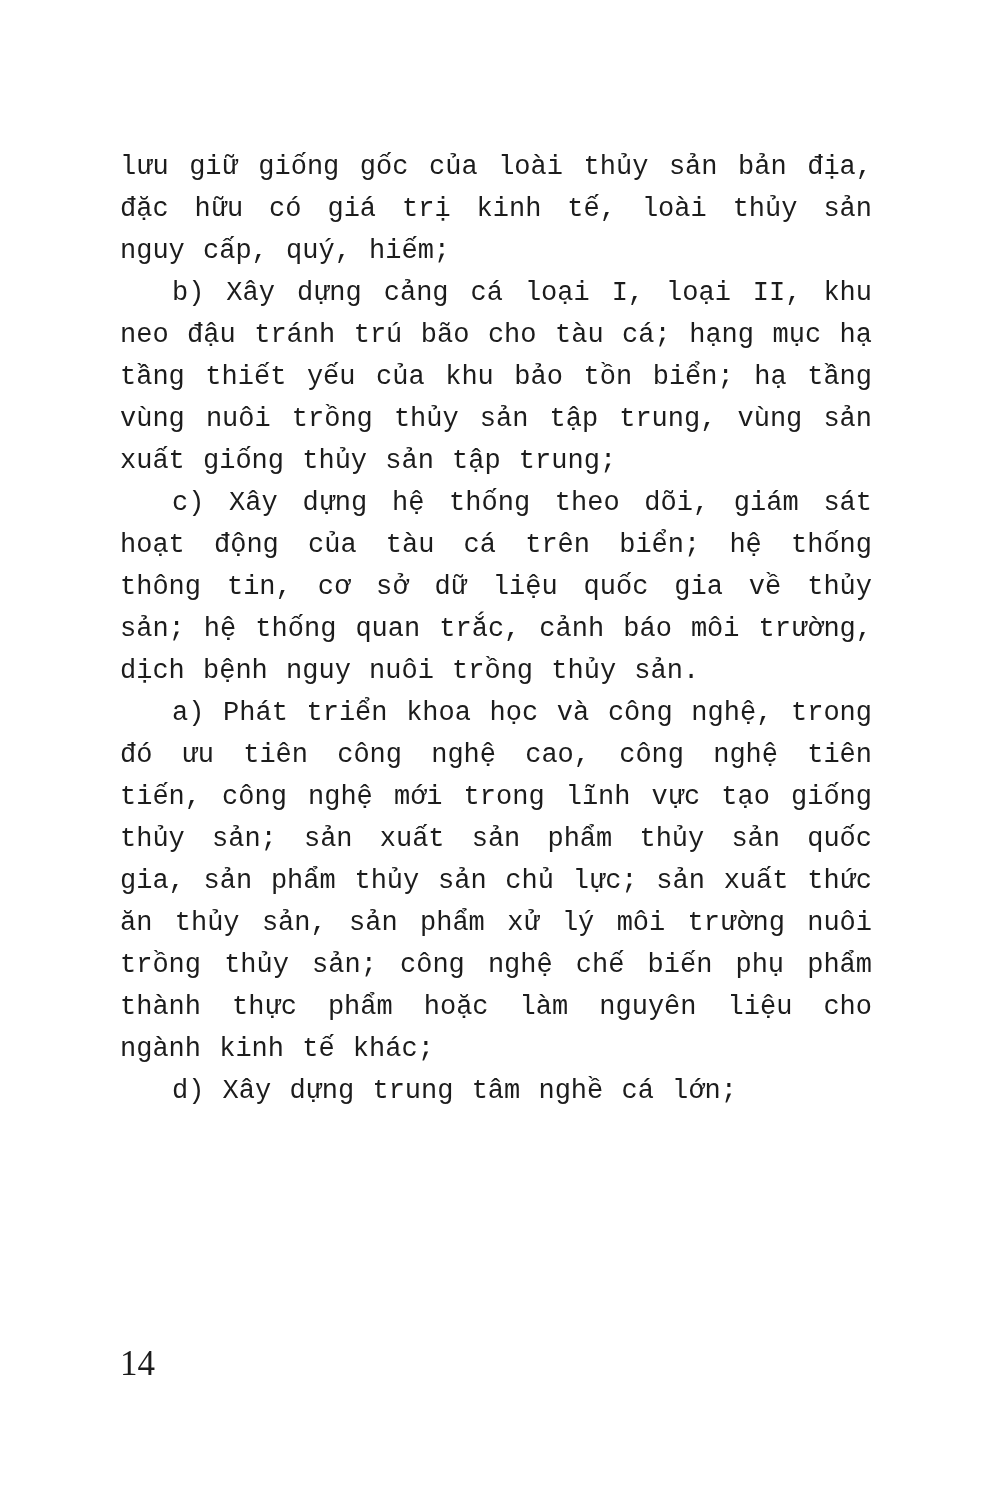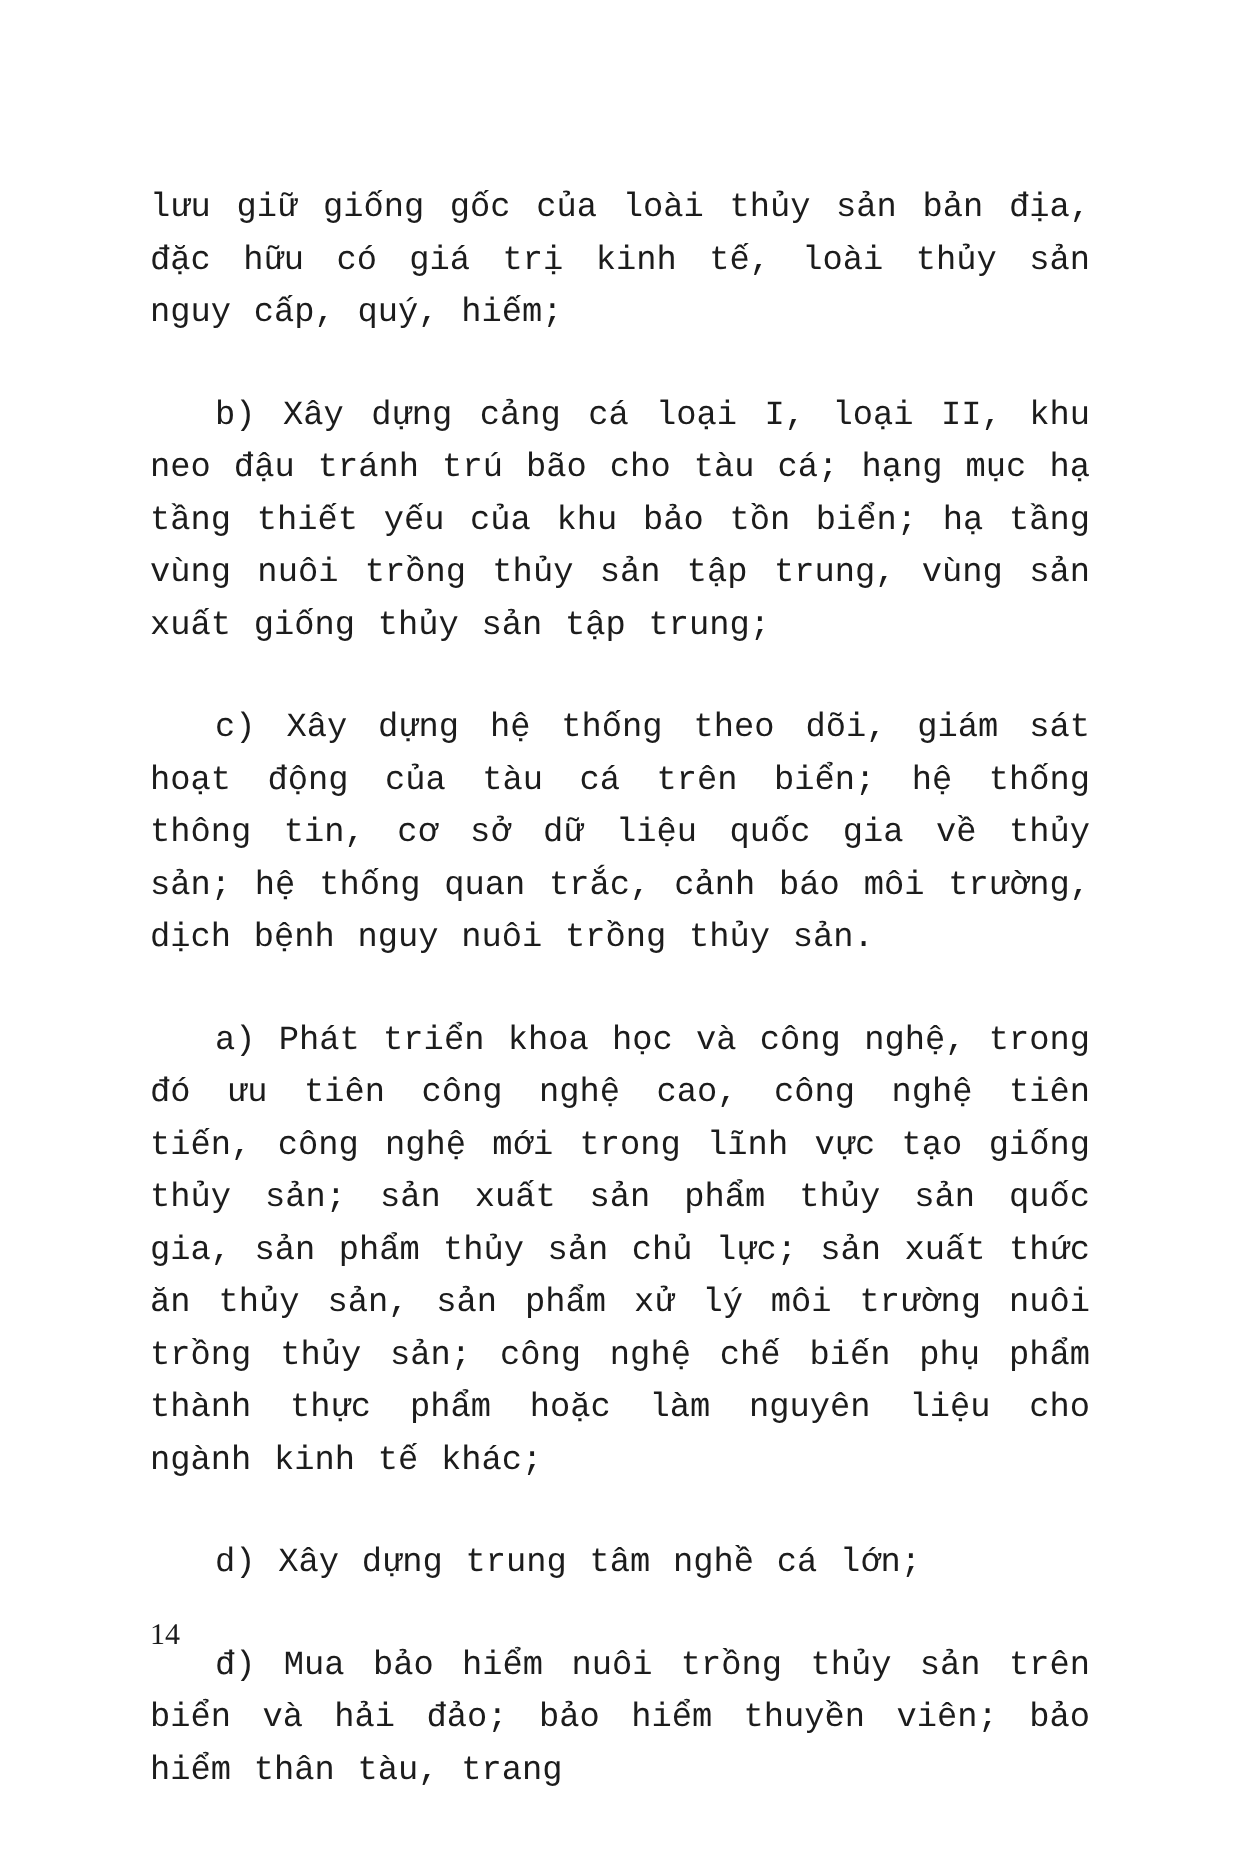--- a/index.html
+++ b/index.html
@@ -24,35 +24,33 @@
   .para {
     margin: 0;
     font-size: 27px;
     line-height: 42px;
     text-align: justify;
     word-spacing: 2px;
     font-family: Liberation Mono, monospace;
   }
   .para.indent {
     text-indent: 52px;
-    margin-top: 40px;
   }
   .page-number {
     position: absolute;
     left: 120px;
-    top: 1292px;
-    font-size: 24px;
+    top: 1348px;
+    font-size: 35px;
     line-height: 32px;
   }
 </style>
 </head>
 <body>
 
 <div class="page">
     <p class="para">lưu giữ giống gốc của loài thủy sản bản địa, đặc hữu có giá trị kinh tế, loài thủy sản nguy cấp, quý, hiếm;</p>
     <p class="para indent">b) Xây dựng cảng cá loại I, loại II, khu neo đậu tránh trú bão cho tàu cá; hạng mục hạ tầng thiết yếu của khu bảo tồn biển; hạ tầng vùng nuôi trồng thủy sản tập trung, vùng sản xuất giống thủy sản tập trung;</p>
     <p class="para indent">c) Xây dựng hệ thống theo dõi, giám sát hoạt động của tàu cá trên biển; hệ thống thông tin, cơ sở dữ liệu quốc gia về thủy sản; hệ thống quan trắc, cảnh báo môi trường, dịch bệnh nguy nuôi trồng thủy sản.</p>
     <p class="para indent">a) Phát triển khoa học và công nghệ, trong đó ưu tiên công nghệ cao, công nghệ tiên tiến, công nghệ mới trong lĩnh vực tạo giống thủy sản; sản xuất sản phẩm thủy sản quốc gia, sản phẩm thủy sản chủ lực; sản xuất thức ăn thủy sản, sản phẩm xử lý môi trường nuôi trồng thủy sản; công nghệ chế biến phụ phẩm thành thực phẩm hoặc làm nguyên liệu cho ngành kinh tế khác;</p>
     <p class="para indent">d) Xây dựng trung tâm nghề cá lớn;</p>
-    <p class="para indent">đ) Mua bảo hiểm nuôi trồng thủy sản trên biển và hải đảo; bảo hiểm thuyền viên; bảo hiểm thân tàu, trang</p>
   </div>
 
 <div class="page-number">14</div>
 
 </body></html>

